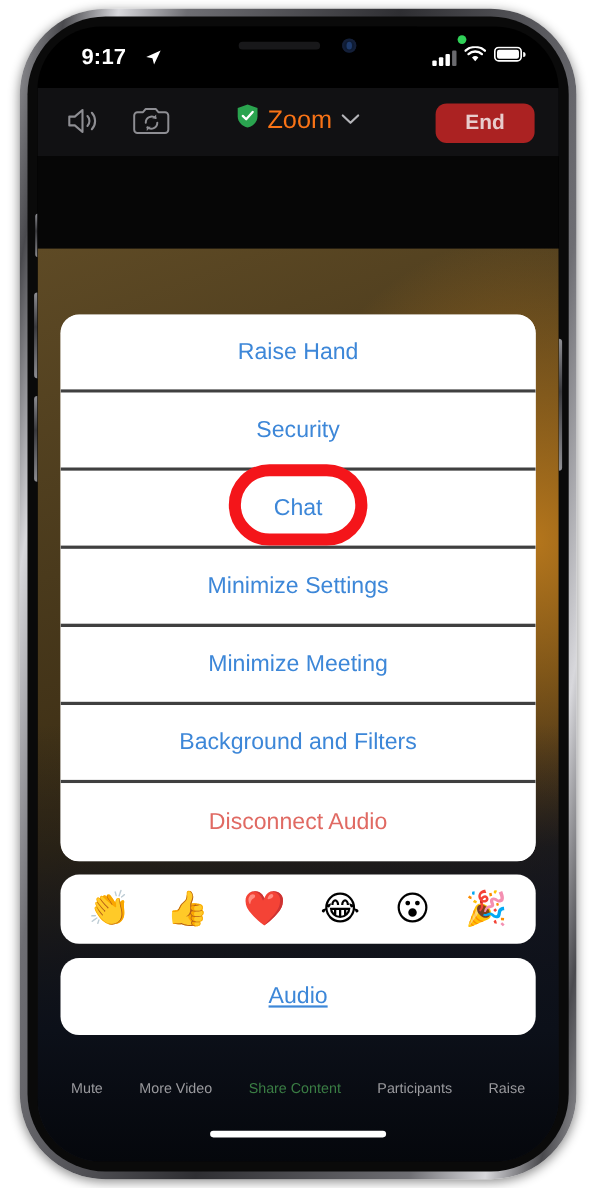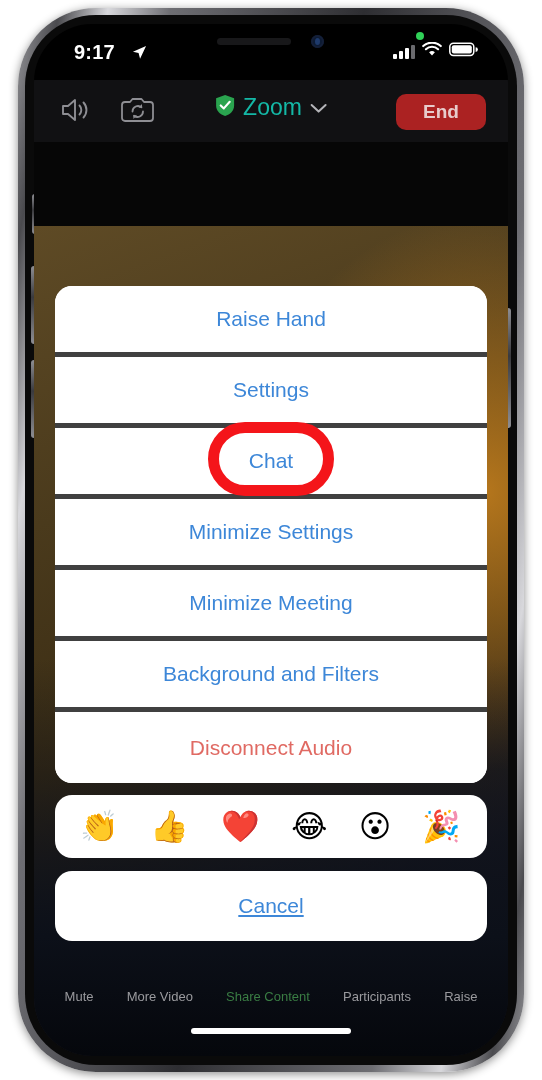--- a/index.html
+++ b/index.html
@@ -57,50 +57,50 @@
   .sig-bar{ width:4px; background:#fff; border-radius:1px; display:inline-block; }
 
   
   #zoom-header{ position:absolute; top:56px; left:0; right:0; height:62px;
     background:#111113; z-index:4; }
   #speaker-icon{ position:absolute; left:26px; top:16px; }
   #camera-flip-icon{ position:absolute; left:86px; top:17px; }
   #zoom-title-group{ position:absolute; left:50%; transform:translateX(-50%);
     top:14px; display:flex; align-items:center; gap:8px; }
   #shield-icon{ display:block; }
-  #zoom-title{ color:#14b8a6; font-size:23px; }
+  #zoom-title{ color:#f97316; font-size:23px; }
   #chevron-down-icon{ display:block; margin-top:3px; }
   #end-call-button{ position:absolute; right:22px; top:14px; width:90px;
     height:36px; border-radius:10px; background:#ab2222; color:#e8cccc;
     font-size:19px; font-weight:bold; display:flex; align-items:center;
     justify-content:center; border:none;text-align:center; }
 
   
   #video-stage{ position:absolute; top:118px; left:0; right:0; bottom:0;
     background:#060606; overflow:hidden; }
   #video-feed{ position:absolute; top:84px; left:0; right:0; bottom:0;
     background:
       radial-gradient(ellipse 120% 80% at 95% 32%, #b5761c 0%, rgba(181,118,28,0) 42%),
       linear-gradient(160deg,#5e4a25 0%,#4a3a1c 30%,#3b2d14 55%,#1b1a22 78%,#10131c 100%);
   }
   #video-feed::after{ content:""; position:absolute; left:0; right:0; bottom:0;
     height:48%; background:linear-gradient(180deg,rgba(10,12,20,0) 0%,#0c1019 70%,#05070c 100%); }
 
   
   #meeting-toolbar{ position:absolute; left:0; right:0; bottom:52px; height:30px;
-    display:flex; align-items:flex-end; justify-content:space-around;
+    display:flex; align-items:center; justify-content:space-around;
     padding:0 14px; z-index:2;margin-top:48px; }
   .toolbar-item{ font-size:13px; color:#9a9a9e; }
   .toolbar-item.share{ color:#3a7d44; }
 
   
   #action-sheet{ position:absolute; left:21px; right:21px; bottom:115px; z-index:8; }
   #menu-card{ background:#fff; border-radius:17px; overflow:hidden; }
   .menu-row{ height:71px; display:flex; align-items:center; justify-content:center;
-    font-size:21px; color:#3d87d8; border-bottom:5px solid #404040;
+    font-size:21px; color:#3d87d8; border-bottom:3px solid #404040;
     background:#fff; }
   .menu-row:last-child{ border-bottom:none; }
   .menu-row.destructive{ color:#e06a63; }
 
   #reaction-bar{ margin-top:12px; background:#fff; border-radius:17px;
     height:63px; display:flex; align-items:center; justify-content:space-around;
     padding:0 10px; }
   .reaction-emoji{ font-size:31px; line-height:1;
     font-family:"DejaVu Sans", sans-serif; }
 
@@ -208,40 +208,40 @@
         <span class="toolbar-item">Mute</span>
         <span class="toolbar-item">More Video</span>
         <span class="toolbar-item share">Share Content</span>
         <span class="toolbar-item">Participants</span>
         <span class="toolbar-item">Raise</span>
       </div>
 
       <div id="action-sheet">
         <div id="menu-card">
           <div class="menu-row">Raise Hand</div>
-          <div class="menu-row">Settings</div>
+          <div class="menu-row">Security</div>
           <div class="menu-row">Chat</div>
           <div class="menu-row">Minimize Settings</div>
           <div class="menu-row">Minimize Meeting</div>
           <div class="menu-row">Background and Filters</div>
           <div class="menu-row destructive">Disconnect Audio</div>
         </div>
 
         <div id="annotation-circle"></div>
 
         <div id="reaction-bar">
           <span class="reaction-emoji">👏</span>
           <span class="reaction-emoji">👍</span>
           <span class="reaction-emoji">❤️</span>
           <span class="reaction-emoji">😂</span>
           <span class="reaction-emoji">😮</span>
           <span class="reaction-emoji">🎉</span>
         </div>
 
         <div id="cancel-card">
-          <span id="cancel-button">Cancel</span>
+          <span id="cancel-button">Audio</span>
         </div>
       </div>
 
       <div id="home-indicator"></div>
     </div>
   </div>
 </div>
 
 </body></html>

